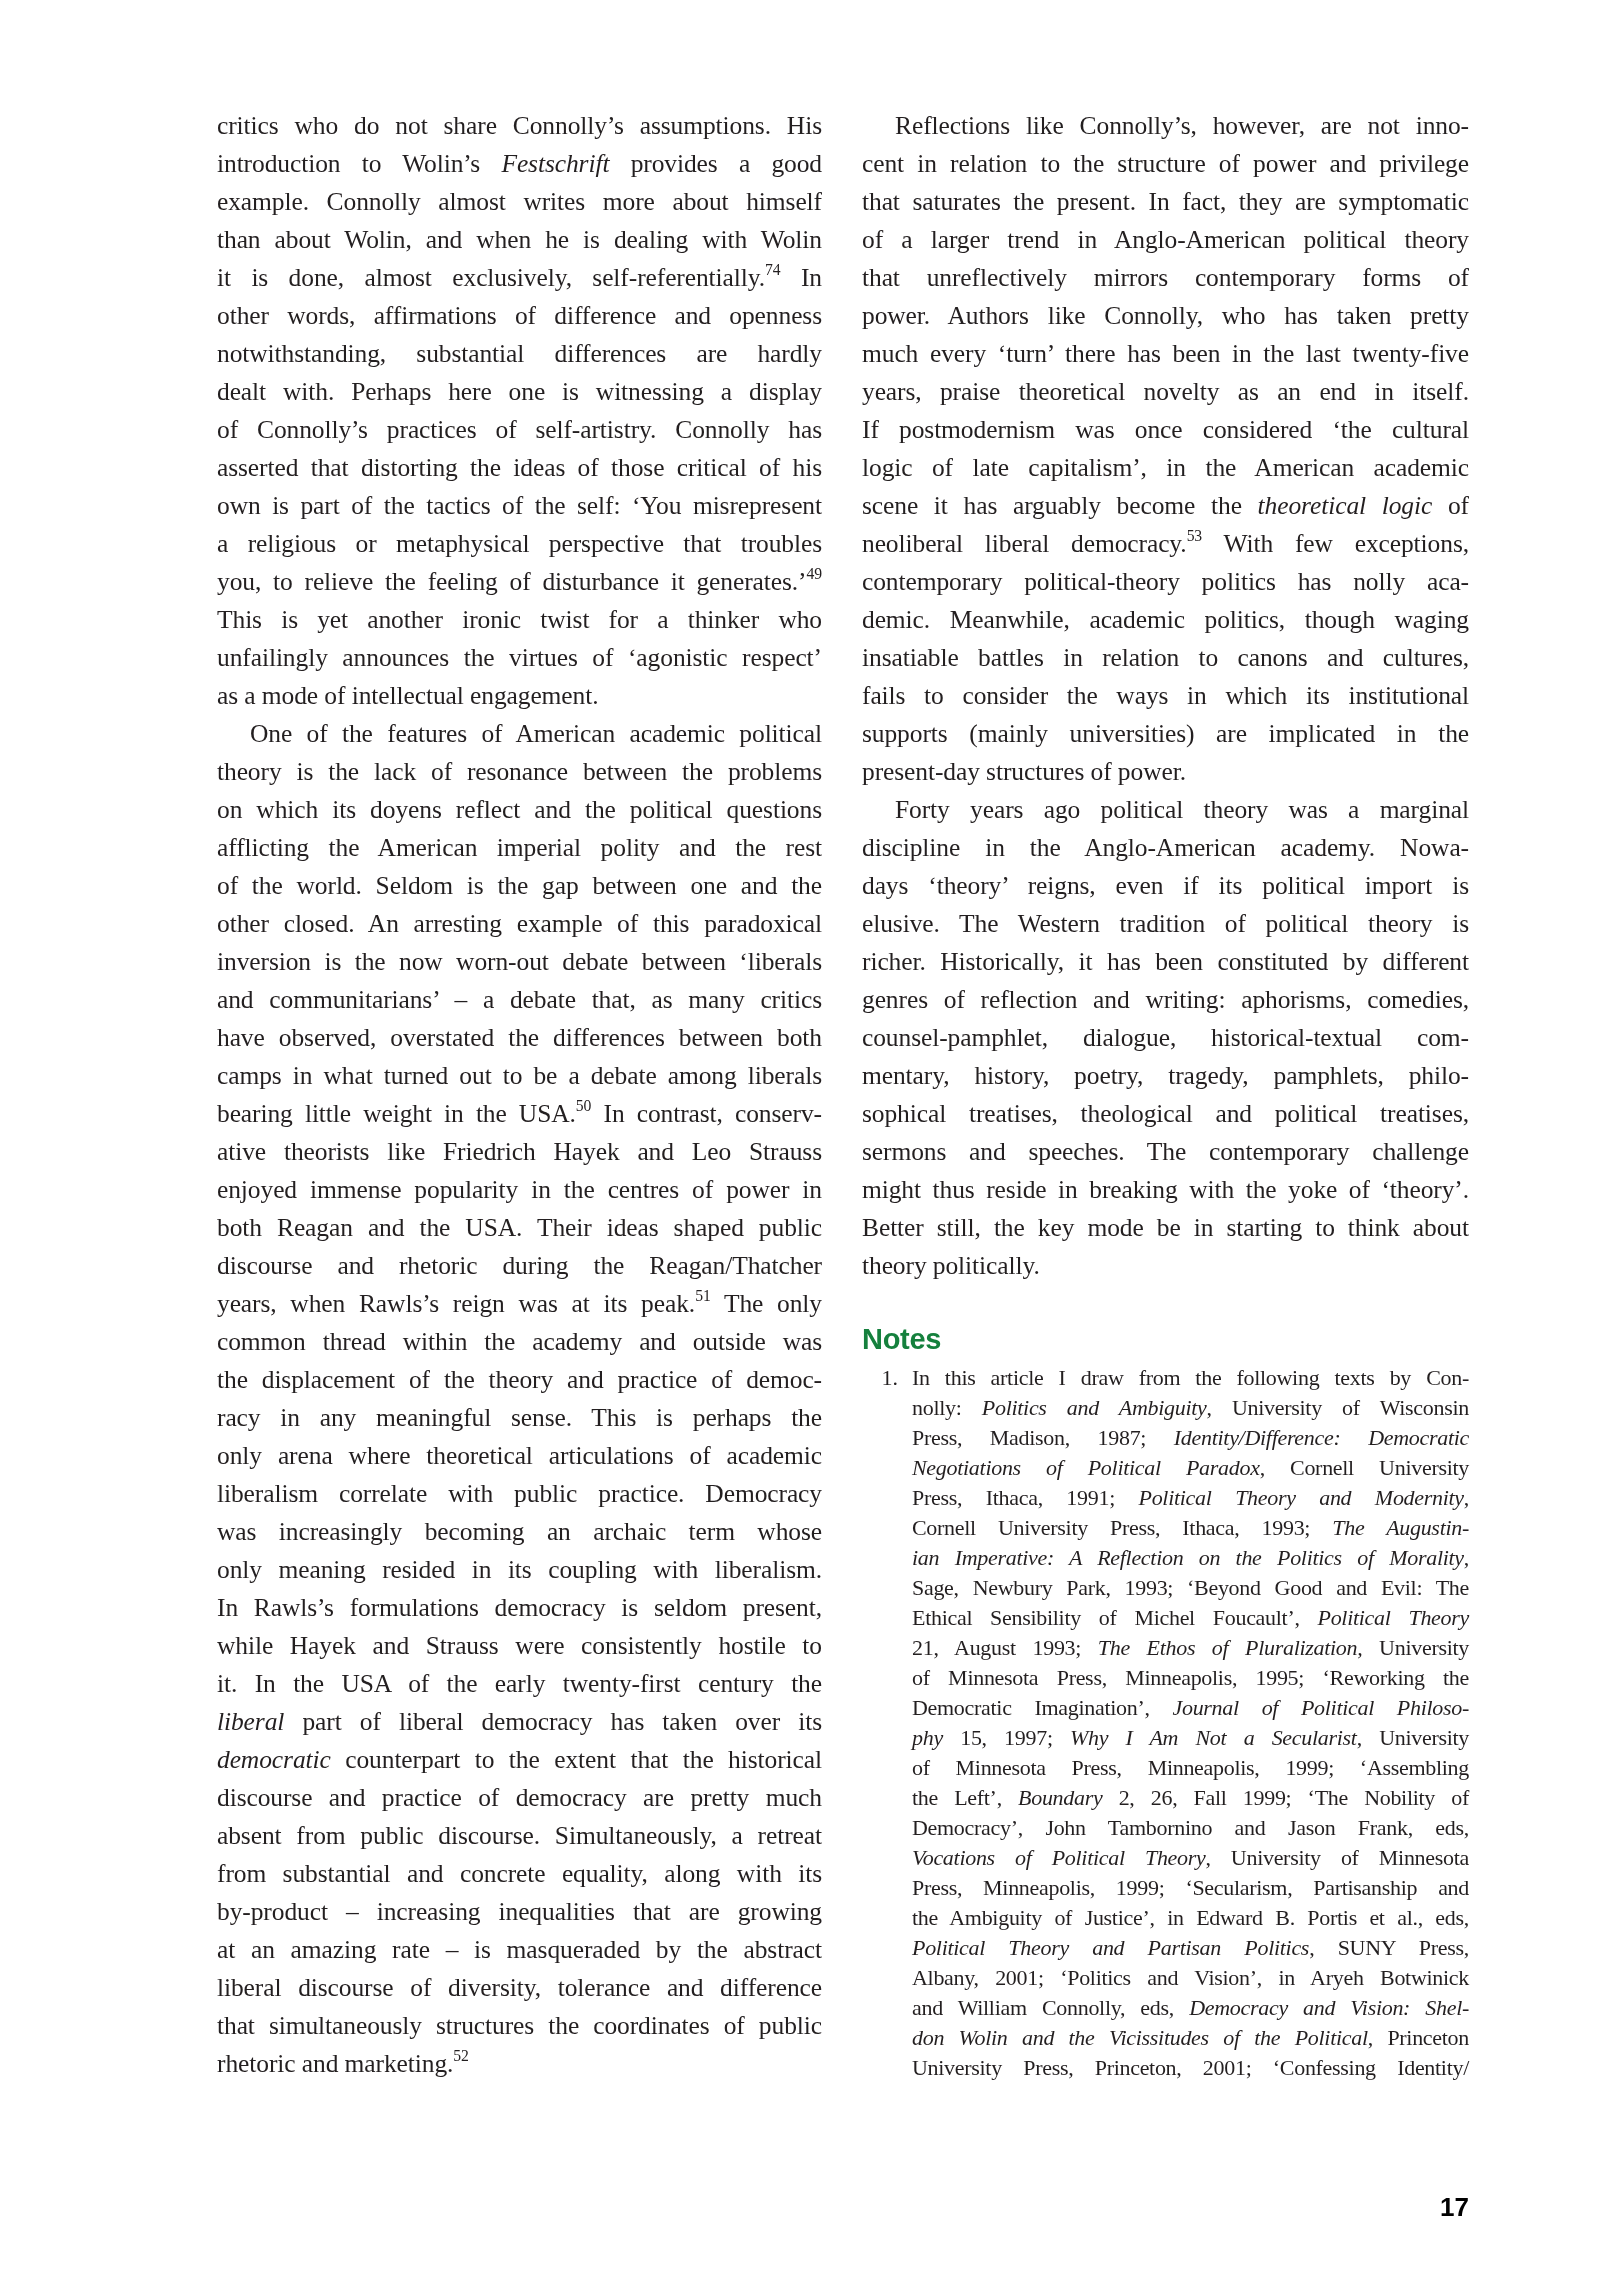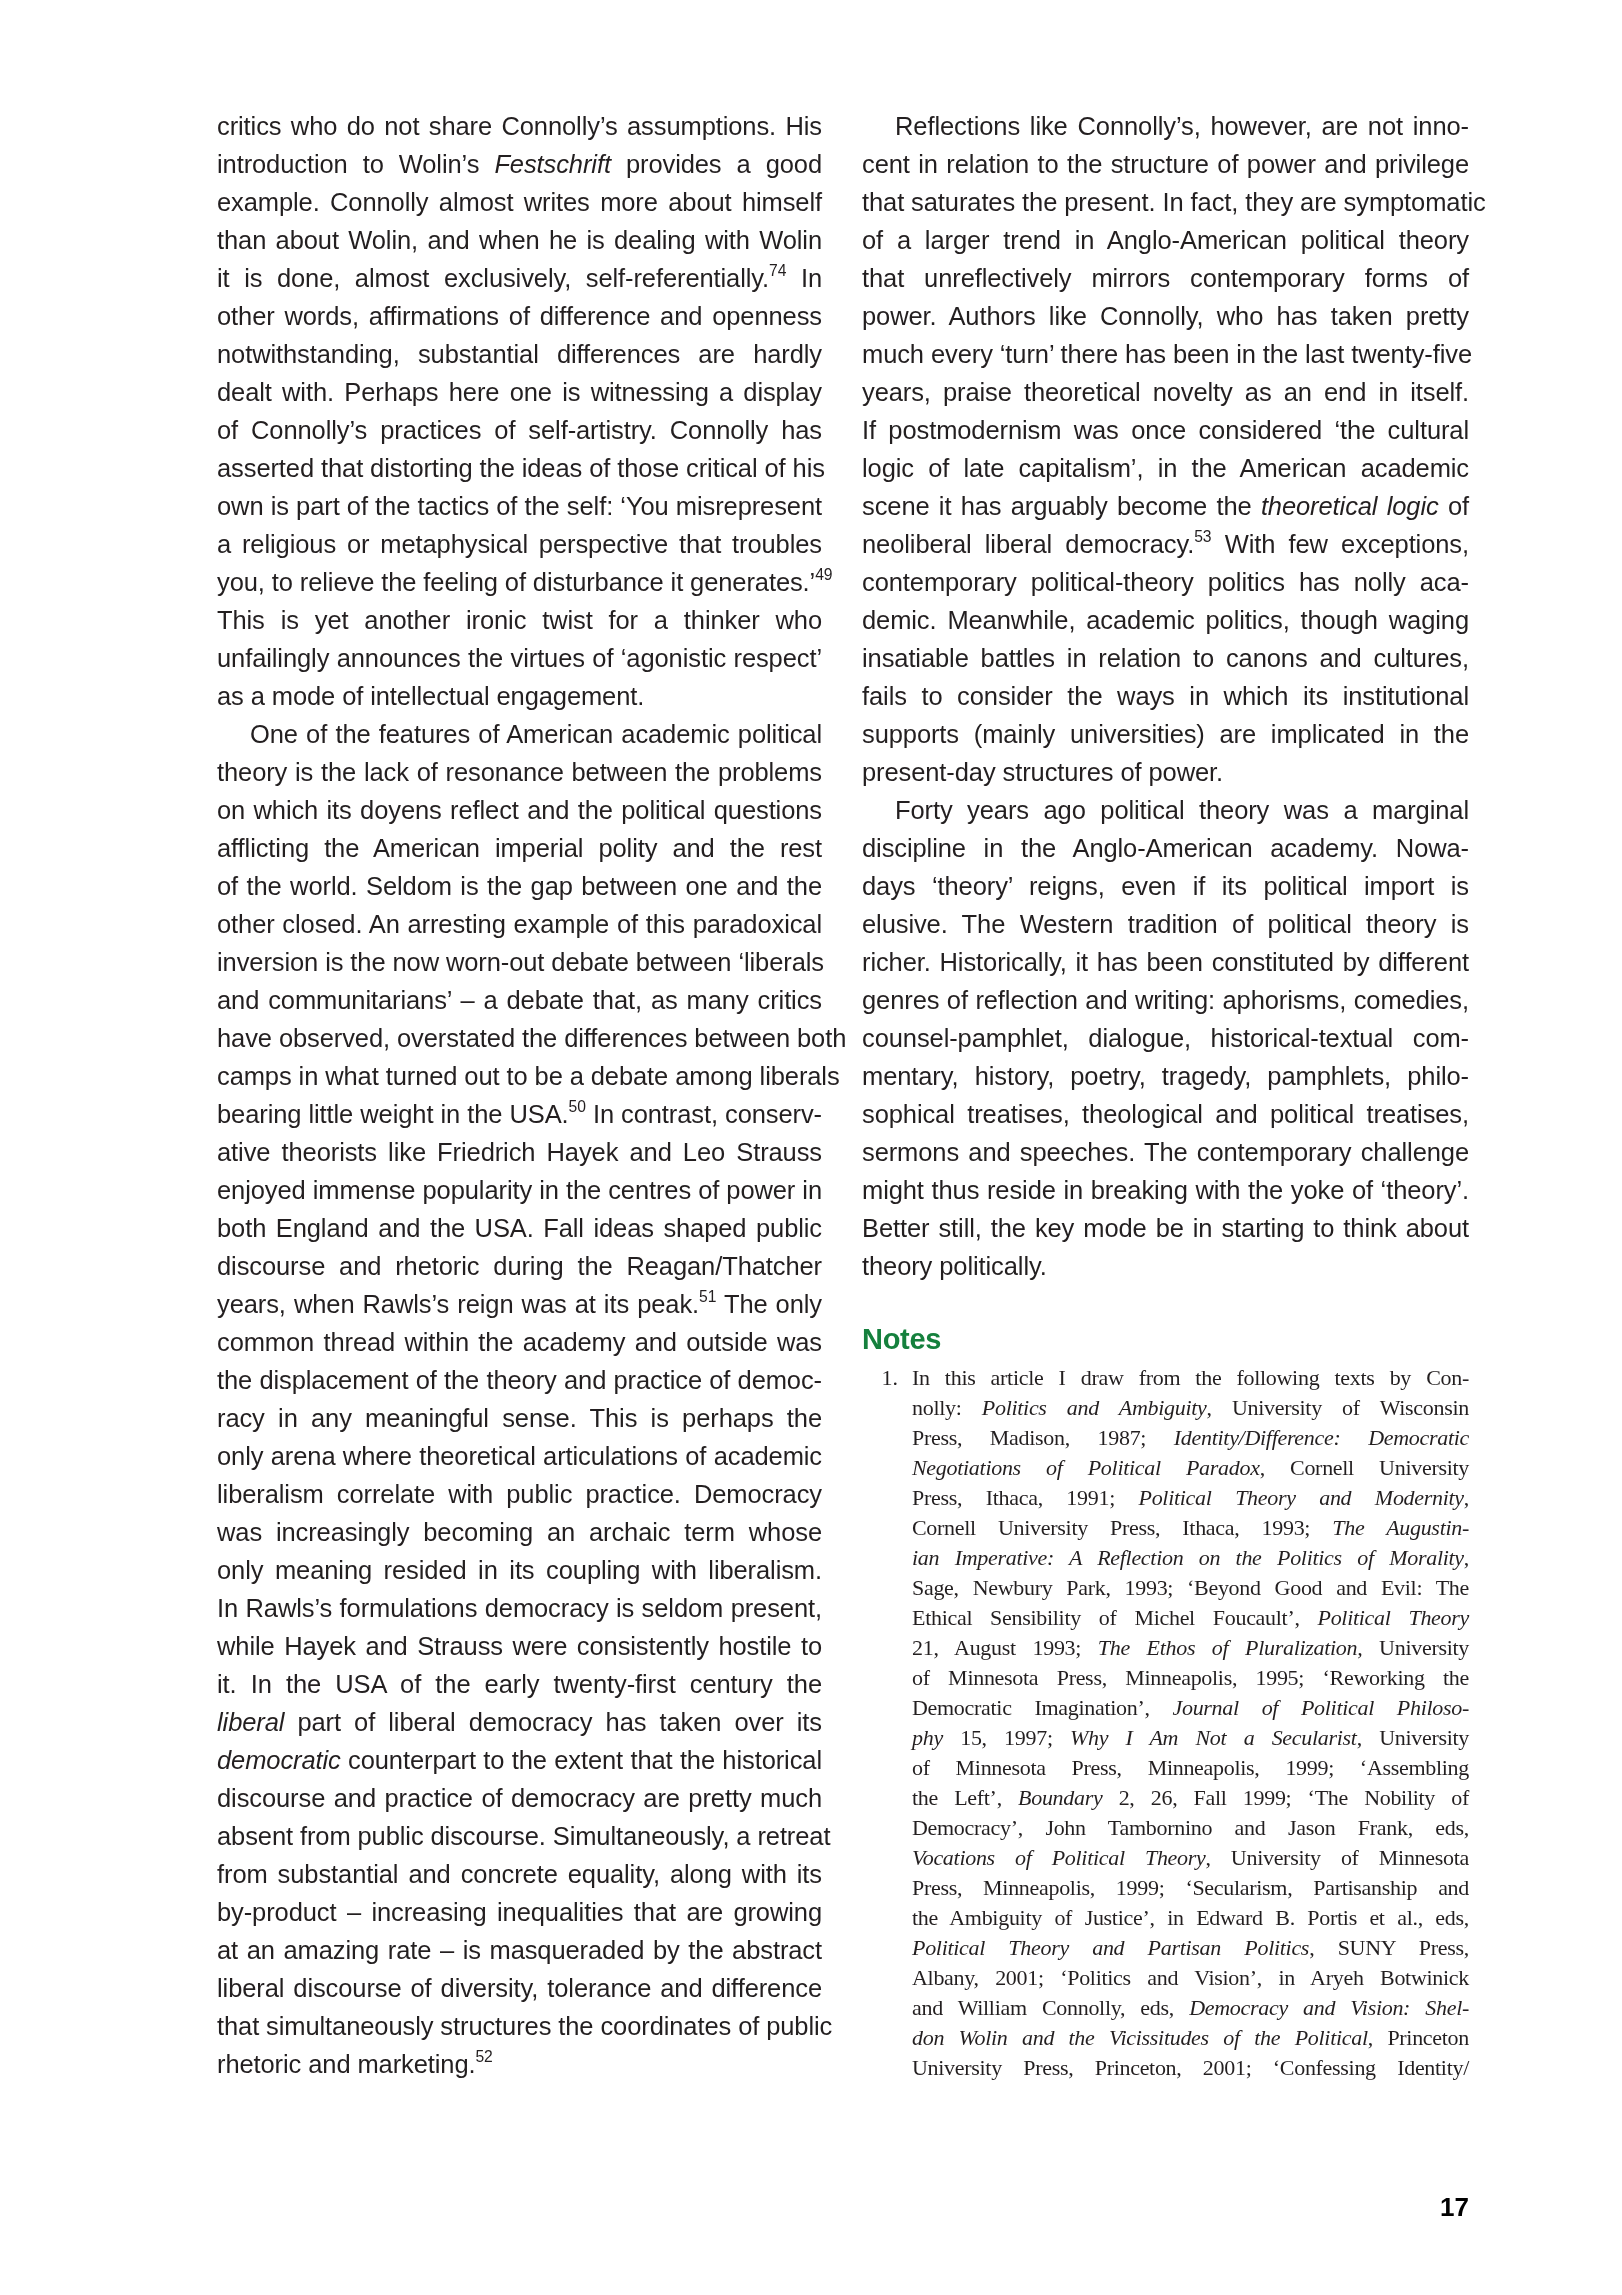--- a/index.html
+++ b/index.html
@@ -1,18 +1,18 @@
 <!DOCTYPE html>
 <html style="font-size:10.5px"><head>
 <meta charset="utf-8">
 <style>
   html, body { margin: 0; padding: 0; background: #ffffff; }
   body { width: 1623px; height: 2295px; position: relative; overflow: hidden; }
   .page { position: absolute; left: 0; top: 0; width: 1623px; height: 2295px; background: #ffffff; color: #231f20; }
-  .col { position: absolute; font-family: Liberation Sans, sans-serif; }
+  .col { position: absolute; font-family: Liberation Serif, serif; }
   .col-left { left: 217px; top: 107px; width: 605px; }
   .col-right { left: 862px; top: 107px; width: 607px; }
   .line {
     display: block; height: 38px; line-height: 38px;
     font-size: 25.5px; white-space: nowrap;
     text-align: justify; text-align-last: justify;
     letter-spacing: -0.1px;
   }
   .line.last { text-align-last: left; }
   .line.indent { padding-left: 33px; }
@@ -66,21 +66,21 @@
       <span class="line"><span>afflicting the American imperial polity and the rest</span></span>
       <span class="line"><span>of the world. Seldom is the gap between one and the</span></span>
       <span class="line"><span>other closed. An arresting example of this paradoxical</span></span>
       <span class="line"><span>inversion is the now worn-out debate between ‘liberals</span></span>
       <span class="line"><span>and communitarians’ – a debate that, as many critics</span></span>
       <span class="line"><span>have observed, overstated the differences between both</span></span>
       <span class="line"><span>camps in what turned out to be a debate among liberals</span></span>
       <span class="line"><span>bearing little weight in the USA.</span><sup>50</sup><span> In contrast, conserv-</span></span>
       <span class="line"><span>ative theorists like Friedrich Hayek and Leo Strauss</span></span>
       <span class="line"><span>enjoyed immense popularity in the centres of power in</span></span>
-      <span class="line"><span>both England and the USA. Fall ideas shaped public</span></span>
+      <span class="line"><span>both Reagan and the USA. Their ideas shaped public</span></span>
       <span class="line"><span>discourse and rhetoric during the Reagan/Thatcher</span></span>
       <span class="line"><span>years, when Rawls’s reign was at its peak.</span><sup>51</sup><span> The only</span></span>
       <span class="line"><span>common thread within the academy and outside was</span></span>
       <span class="line"><span>the displacement of the theory and practice of democ-</span></span>
       <span class="line"><span>racy in any meaningful sense. This is perhaps the</span></span>
       <span class="line"><span>only arena where theoretical articulations of academic</span></span>
       <span class="line"><span>liberalism correlate with public practice. Democracy</span></span>
       <span class="line"><span>was increasingly becoming an archaic term whose</span></span>
       <span class="line"><span>only meaning resided in its coupling with liberalism.</span></span>
       <span class="line"><span>In Rawls’s formulations democracy is seldom present,</span></span>

